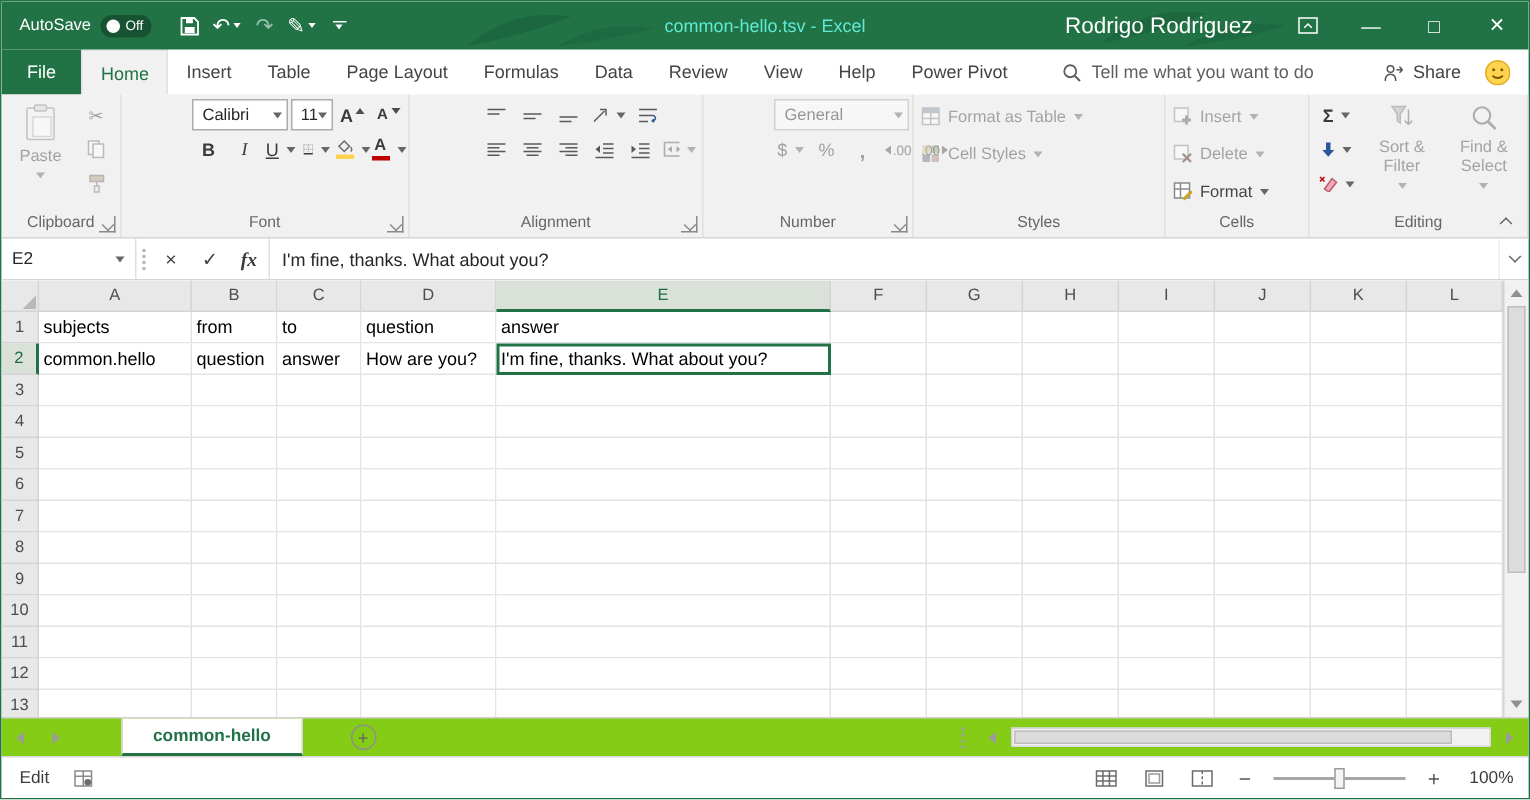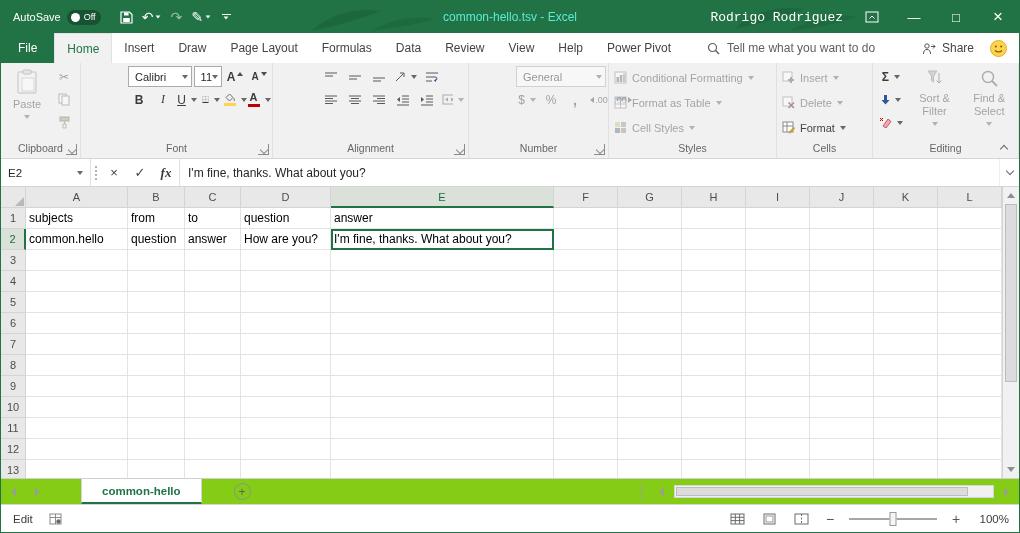--- a/index.html
+++ b/index.html
@@ -17,21 +17,21 @@
   .toggle{width:34px;height:15px;border-radius:8px;background:rgba(0,0,0,.28);display:flex;align-items:center;gap:4px;padding:0 4px;font-size:9px;color:#fff;}
   .toggle .dot{width:9px;height:9px;border-radius:50%;background:#fff;flex:0 0 auto;}
   .qat{display:flex;align-items:center;margin-left:6px;}
   .qbtn{height:26px;min-width:24px;display:flex;align-items:center;justify-content:center;font-size:14px;color:#fff;gap:2px;padding:0 3px;}
   .qbtn .ca{border-top-color:#fff;transform:scale(.8);}
   .qbtn.dim{opacity:.55;}
   .custombar{display:flex;flex-direction:column;align-items:center;gap:1px;padding:0 4px;}
   .custombar .bar{width:9px;height:1.5px;background:#fff;}
   .title-text{position:absolute;left:50%;transform:translateX(-50%);font-size:12px;white-space:nowrap;color:#5eead4;}
   .tb-right{margin-left:auto;display:flex;align-items:center;height:100%;position:relative;}
-  .username{font-size:13px;margin-right:8px;font-family:Liberation Mono, monospace;}
+  .username{font-size:15px;margin-right:16px;}
   .winbtn{width:42px;height:100%;display:flex;align-items:center;justify-content:center;font-size:13px;color:#fff;}
   .winbtn.close{font-size:17px;}
 
   
   .tabrow{flex:0 0 30px;background:#fff;display:flex;align-items:stretch;font-size:12px;color:#444;}
   .tab{padding:0 12px;display:flex;align-items:center;white-space:nowrap;}
   .tab.file{background:#217346;color:#fff;padding:0 17px;}
   .tab.active{background:#f1f1f1;color:#217346;border:1px solid #e1e1e1;border-bottom:none;}
   .tellme{display:flex;align-items:center;gap:7px;margin-left:24px;color:#5f5f5f;}
   .tabrow-right{margin-left:auto;display:flex;align-items:center;gap:16px;padding-right:12px;}
@@ -191,21 +191,21 @@
       <span class="winbtn">—</span>
       <span class="winbtn">□</span>
       <span class="winbtn close">×</span>
     </div>
   </div>
 
   <div class="tabrow">
     <div class="tab file">File</div>
     <div class="tab active">Home</div>
     <div class="tab">Insert</div>
-    <div class="tab">Draw</div>
+    <div class="tab">Table</div>
     <div class="tab">Page Layout</div>
     <div class="tab">Formulas</div>
     <div class="tab">Data</div>
     <div class="tab">Review</div>
     <div class="tab">View</div>
     <div class="tab">Help</div>
     <div class="tab">Power Pivot</div>
     <div class="tellme">
       <svg width="13" height="13" viewBox="0 0 13 13">
         <circle cx="5.5" cy="5.5" r="4" fill="none" stroke="#5f5f5f" stroke-width="1.2"></circle>
@@ -465,30 +465,20 @@
               </span>
             </span>
         </div>
       </div>
       <div class="glabel">Number</div>
       <span class="dlg"></span>
     </div>
 
     <div class="group" style="width:168px">
       <div class="gc col">
-        <div class="rrow disabled">
-          <svg width="13" height="13">
-            <rect x="1" y="1" width="11" height="11" fill="#fff" stroke="#8a8a8a"></rect>
-            <rect x="2.5" y="6" width="2.5" height="5" fill="#d65532"></rect>
-            <rect x="5.8" y="4" width="2.5" height="7" fill="#4472c4"></rect>
-            <rect x="9" y="2.5" width="2.5" height="8.5" fill="#70ad47"></rect>
-          </svg>
-          <span>Conditional Formatting</span>
-            <i class="ca"></i>
-        </div>
         <div class="rrow disabled">
           <svg width="13" height="13">
             <rect x="1" y="1" width="11" height="11" fill="#fff" stroke="#8a8a8a"></rect>
             <rect x="1" y="1" width="11" height="3.5" fill="#5b9bd5"></rect>
             <line x1="1" y1="8" x2="12" y2="8" stroke="#8a8a8a"></line>
             <line x1="6.5" y1="4.5" x2="6.5" y2="12" stroke="#8a8a8a"></line>
           </svg>
           <span>Format as Table</span>
             <i class="ca"></i>
         </div>

